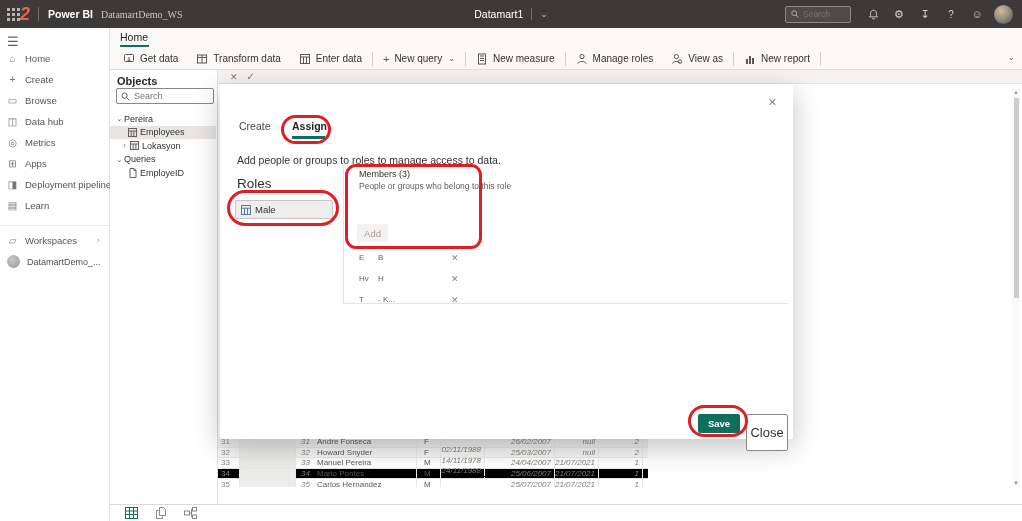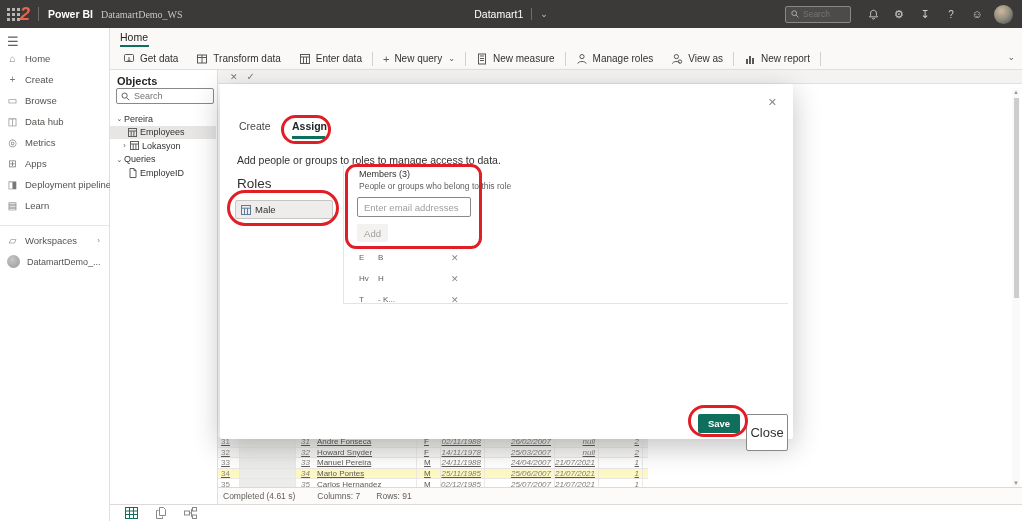--- a/index.html
+++ b/index.html
@@ -71,35 +71,35 @@
   .formulabar { position:absolute; left:218px; top:70px; width:804px; height:14px; background:#f4f3f2;
                 border-bottom:1px solid #e3e1df; display:flex; align-items:center; gap:9px; padding-left:12px; z-index:1; }
   .fb-ic { font-size:9px; color:#7a7875; }
   .content-bg { position:absolute; left:218px; top:84px; width:804px; height:403px; background:#fff; z-index:0; }
   .scrollbar { position:absolute; left:1012px; top:88px; width:8px; height:399px; background:#fafafa; z-index:1; }
   .sb-thumb { position:absolute; left:1.5px; top:10px; width:5px; height:200px; background:#cdcdcd; }
   .sb-arrow { position:absolute; left:0; width:8px; text-align:center; font-size:6px; color:#9a9896; }
 
   
   .grid { position:absolute; left:218px; top:437px; width:430px; height:50px; overflow:hidden; z-index:1;
-          font-size:8px; color:#5c5a58;text-decoration:underline; }
+          font-size:8px; color:#5c5a58; }
   .grid-row { display:flex; height:10.6px; border-bottom:1px solid #e9e7e5; }
   .grid-row:nth-child(1){ background:#f0efee; }
   .grid-row:nth-child(2){ background:#f7f6f5; }
   .grid-row:nth-child(3){ background:#ffffff; }
-  .grid-row:nth-child(4){ background:#fef9c3; }
+  .grid-row:nth-child(4){ background:#000000; }
   .grid-row:nth-child(5){ background:#ffffff; filter:blur(.4px); }
   .cell { height:100%; padding:0 3px; border-right:1px solid #ebe9e7; overflow:hidden; white-space:nowrap;
           display:flex; align-items:center; }
   .c-num { flex:0 0 22px; color:#8a8886; }
   .c-sel { flex:0 0 56px; background:#ececea; }
   .c-id  { flex:0 0 17px; border-right:none; justify-content:flex-end; font-style:italic; color:#807e7c; }
   .c-name{ flex:0 0 104px; padding-left:4px; }
   .c-gen { flex:0 0 24px; padding-left:7px; }
-  .c-d1  { flex:0 0 44px; justify-content:flex-end; font-style:italic; color:#807e7c; }
+  .c-d1  { flex:0 0 44px; justify-content:flex-end; font-style:italic; color:#807e7c;margin-top:8px; }
   .c-d2  { flex:0 0 70px; justify-content:flex-end; font-style:italic; color:#807e7c; }
   .c-d3  { flex:0 0 44px; justify-content:flex-end; font-style:italic; color:#807e7c; }
   .c-cnt { flex:0 0 44px; justify-content:flex-end; font-style:italic; color:#807e7c; }
 
   
   .statusbar { position:absolute; left:218px; top:487px; width:804px; height:17px; background:#fcfbfa;
                border-top:1px solid #dcdad8; display:flex; align-items:center; font-size:8.5px; color:#605e5c; z-index:2; }
   .statusbar span { margin-right:16px; }
   .statusbar span:first-child { margin-left:5px; margin-right:22px; }
   .bottombar { position:absolute; left:110px; top:504px; width:912px; height:17px; background:#ffffff;
@@ -422,25 +422,20 @@
       <div class="cell c-id">35</div>
       <div class="cell c-name">Carlos Hernandez</div>
       <div class="cell c-gen">M</div>
       <div class="cell c-d1">02/12/1985</div>
       <div class="cell c-d2">25/07/2007</div>
       <div class="cell c-d3">21/07/2021</div>
       <div class="cell c-cnt">1</div>
     </div>
   </div>
 
-  <div class="statusbar">
-    <span>Completed (4.61 s)</span>
-    <span>Columns: 7</span>
-    <span>Rows: 91</span>
-  </div>
 
   <div class="bottombar">
     <svg width="13" height="12" viewBox="0 0 13 12">
         <rect x="0.5" y="0.5" width="12" height="11" fill="none" stroke="#0e6f5c"></rect>
         <line x1="0.5" y1="4" x2="12.5" y2="4" stroke="#0e6f5c"></line>
         <line x1="0.5" y1="7.5" x2="12.5" y2="7.5" stroke="#0e6f5c"></line>
         <line x1="4.5" y1="0.5" x2="4.5" y2="11.5" stroke="#0e6f5c"></line>
         <line x1="8.5" y1="0.5" x2="8.5" y2="11.5" stroke="#0e6f5c"></line>
       </svg>
     <svg width="12" height="12" viewBox="0 0 12 12">
@@ -471,21 +466,20 @@
           <line x1="6.5" y1="3.2" x2="6.5" y2="9.5" stroke="#5b7b9a"></line>
         </svg>
       <span>Male</span>
     </div>
 
     <div class="v-div"></div>
     <div class="h-div"></div>
 
     <div class="mem-h">Members (3)</div>
     <div class="mem-sub">People or groups who belong to this role</div>
-    <input class="mem-input" placeholder="Enter email addresses" style="">
     <button class="add-btn">Add</button>
 
     <div class="mem-row" style="top:167px;">
       <span class="mem-first">E</span>
       <span class="mem-last">B</span>
       <span class="mem-x">✕</span>
     </div>
     <div class="mem-row" style="top:188px;">
       <span class="mem-first">Hv</span>
       <span class="mem-last">H</span>

